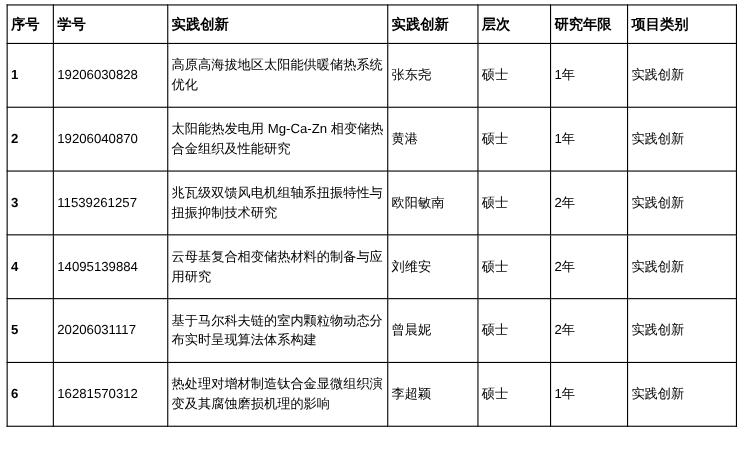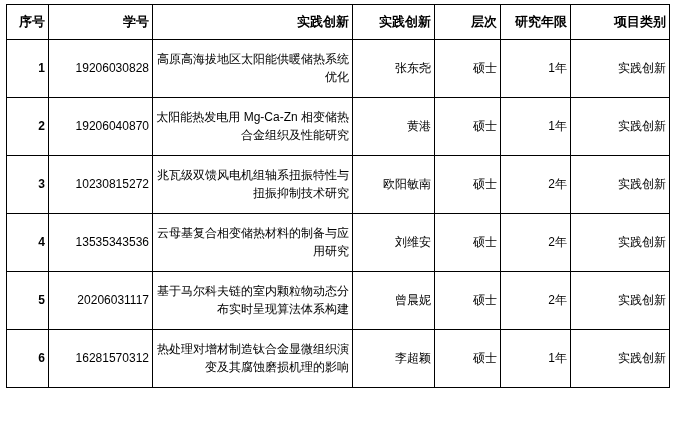--- a/index.html
+++ b/index.html
@@ -22,21 +22,21 @@
     padding: 4px 6px 0 6px;
   }
   table.project-table {
     border-collapse: collapse;
     width: 663px;
     table-layout: fixed;
   }
   table.project-table th,
   table.project-table td {
     border: 1px solid #000000;
-    text-align: right;
+    text-align: left;
     vertical-align: middle;
     font-size: 12px;
     line-height: 1.45;
     padding: 2px 3px;
     word-break: break-all;
   }
   table.project-table th {
     font-weight: bold;
     height: 30px;
     font-size: 13px;
@@ -97,30 +97,30 @@
         <td class="seq">2</td>
         <td>19206040870</td>
         <td class="title">太阳能热发电用 Mg-Ca-Zn 相变储热合金组织及性能研究</td>
         <td>黄港</td>
         <td>硕士</td>
         <td>1年</td>
         <td>实践创新</td>
       </tr>
       <tr class="data-row">
         <td class="seq">3</td>
-        <td>10230815272</td>
+        <td>11539261257</td>
         <td class="title">兆瓦级双馈风电机组轴系扭振特性与扭振抑制技术研究</td>
         <td>欧阳敏南</td>
         <td>硕士</td>
         <td>2年</td>
         <td>实践创新</td>
       </tr>
       <tr class="data-row">
         <td class="seq">4</td>
-        <td>13535343536</td>
+        <td>14095139884</td>
         <td class="title">云母基复合相变储热材料的制备与应用研究</td>
         <td>刘维安</td>
         <td>硕士</td>
         <td>2年</td>
         <td>实践创新</td>
       </tr>
       <tr class="data-row">
         <td class="seq">5</td>
         <td>20206031117</td>
         <td class="title">基于马尔科夫链的室内颗粒物动态分布实时呈现算法体系构建</td>

